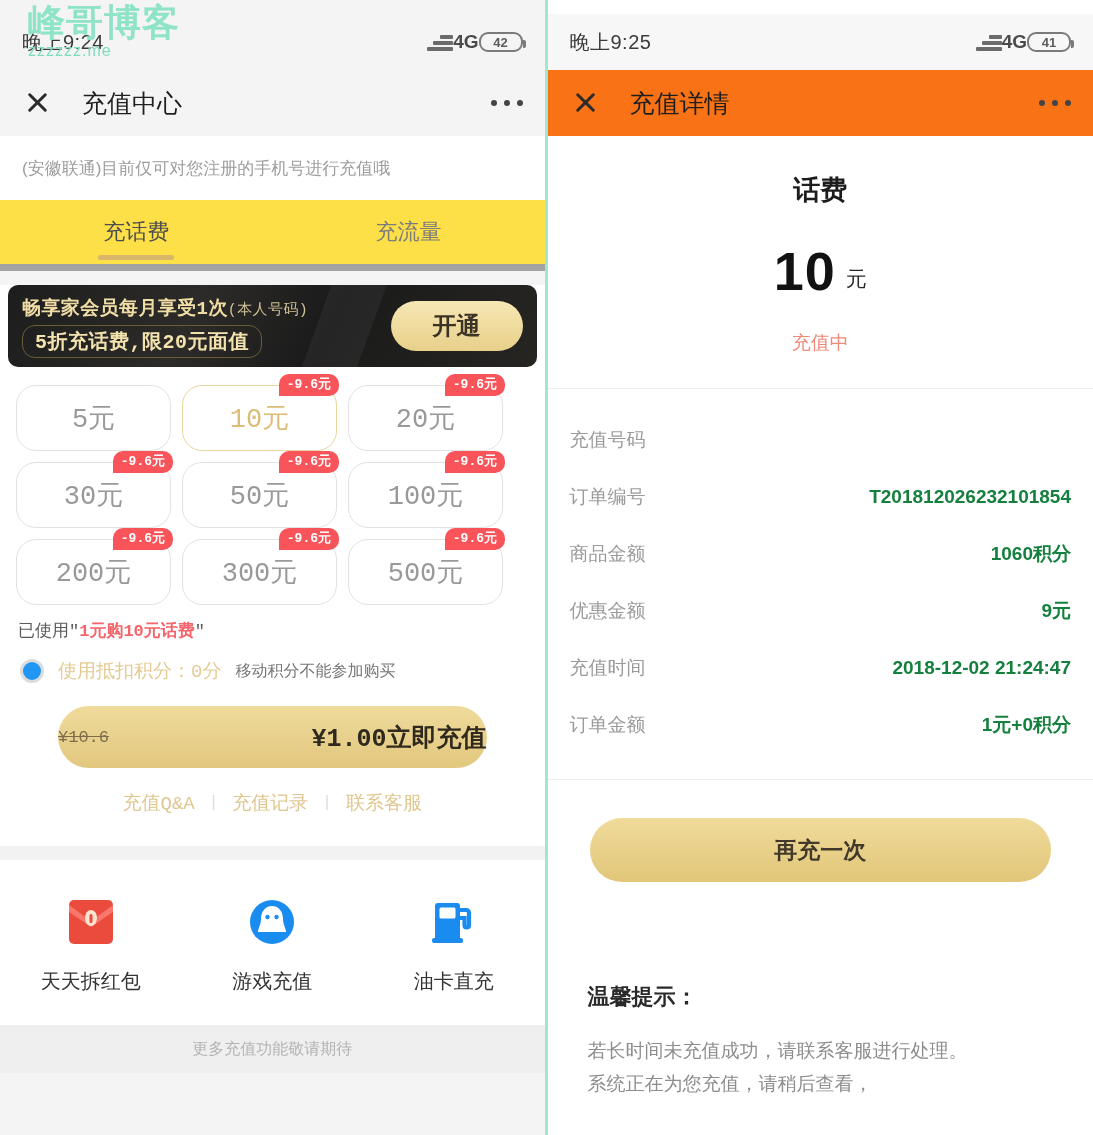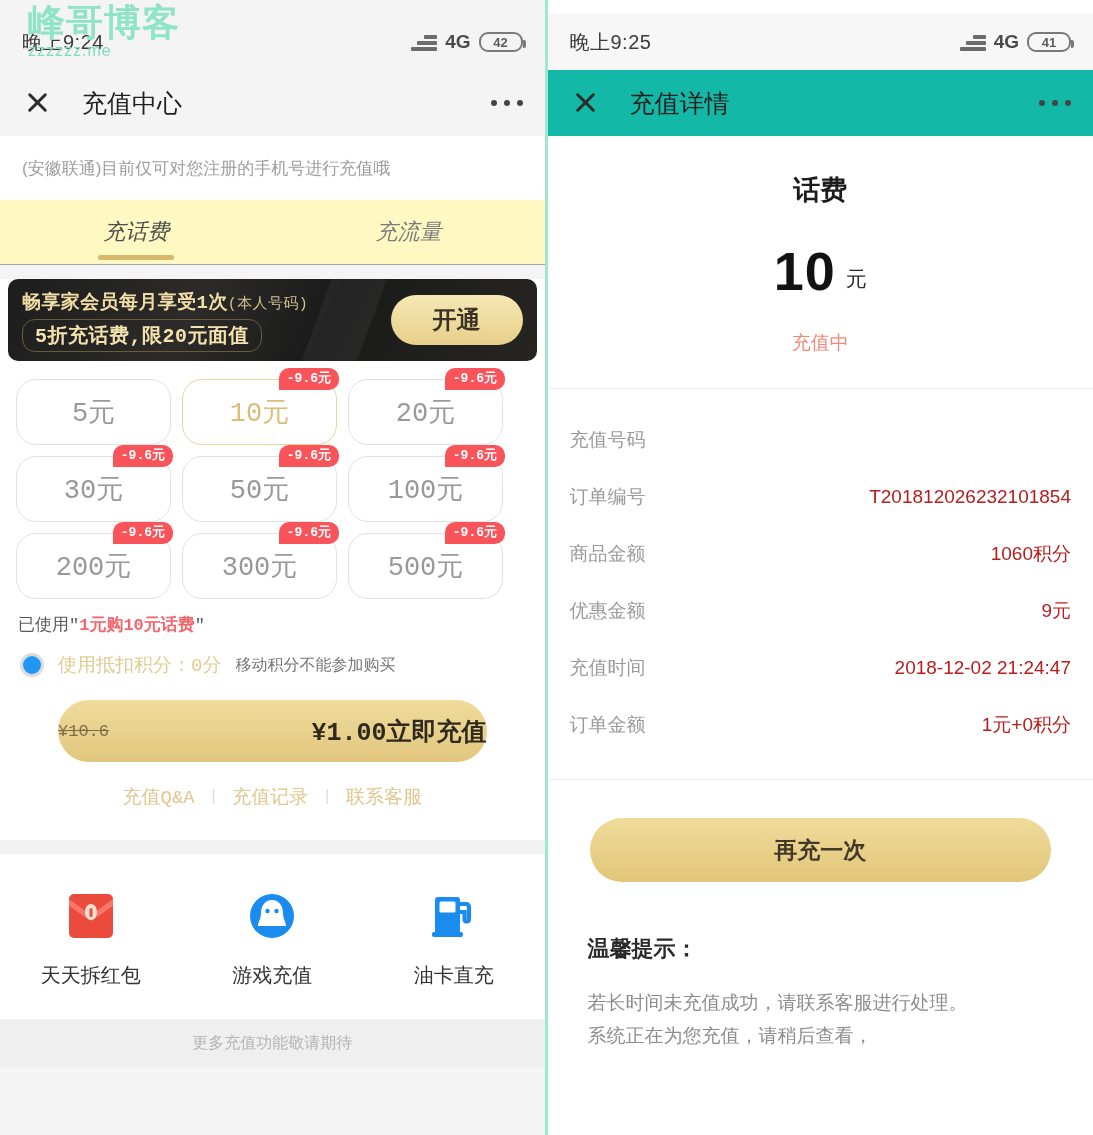--- a/index.html
+++ b/index.html
@@ -12,45 +12,45 @@
   }
   .wrap{display:flex;width:1093px;height:1135px;position:relative;}
   .panel{position:relative;height:1135px;overflow:hidden;}
   .panel-left{width:546px;background:#f4f4f4;}
   .panel-right{width:547px;background:#ffffff;border-left:3px solid #9fe8cf;}
 
   
   .statusbar{height:56px;display:flex;align-items:center;justify-content:space-between;padding:0 22px;background:#f4f4f4;box-sizing:border-box;margin-top:14px;}
   .panel-right .statusbar{background:#f7f7f7;}
   .status-time{font-size:20px;color:#3b3b3b;letter-spacing:.5px;}
-  .status-right{display:flex;align-items:center;gap:8px;}
+  .status-right{display:flex;align-items:center;gap:0;}
   .sig{display:inline-block;width:26px;height:17px;position:relative;}
   .sig i{position:absolute;right:0;background:#6b6b6b;display:block;border-radius:1px;}
   .sig i:nth-child(1){bottom:0;height:4px;width:26px;}
   .sig i:nth-child(2){bottom:6px;height:4px;width:20px;}
   .sig i:nth-child(3){bottom:12px;height:4px;width:13px;}
   .net{font-size:19px;color:#4a4a4a;font-weight:600;}
   .batt{border:2px solid #7a7a7a;border-radius:9px;height:20px;min-width:44px;display:flex;align-items:center;justify-content:center;padding:0 5px;position:relative;box-sizing:border-box;}
   .batt:after{content:"";position:absolute;right:-5px;top:6px;width:3px;height:8px;background:#7a7a7a;border-radius:0 2px 2px 0;}
   .batt span{font-size:13px;color:#5c5c5c;font-weight:700;line-height:1;}
 
   
   .navbar{height:66px;display:flex;align-items:center;padding:0 22px;background:#f4f4f4;box-sizing:border-box;}
-  .panel-right .navbar{background:#14b8a6;}
+  .panel-right .navbar{background:#f97316;}
   .close-x{width:30px;height:30px;position:relative;flex:none;cursor:pointer;}
   .close-x:before,.close-x:after{content:"";position:absolute;left:3px;top:13px;width:25px;height:3px;background:#2b2b2b;border-radius:2px;}
   .close-x:before{transform:rotate(45deg);}
   .close-x:after{transform:rotate(-45deg);}
   .nav-title{font-size:25px;color:#1f1f1f;margin-left:30px;font-weight:500;}
   .nav-dots{margin-left:auto;display:flex;gap:7px;cursor:pointer;}
   .nav-dots i{width:6px;height:6px;border-radius:50%;background:#444;display:block;}
 
   
   .notice{background:#ffffff;height:64px;display:flex;align-items:center;padding-left:22px;font-size:17px;color:#9d9d9d;box-sizing:border-box;}
-  .tabs{background:#fef9c3;height:64px;display:flex;border-bottom:1px solid #a3a3a3;font-style:italic;}
+  .tabs{background:#fde047;height:64px;display:flex;border-bottom:7px solid #a3a3a3;}
   .tab{flex:1;display:flex;align-items:center;justify-content:center;font-size:22px;color:#7c7c7c;position:relative;cursor:pointer;}
   .tab.active{color:#4d4d4d;}
   .tab.active:after{content:"";position:absolute;bottom:4px;left:50%;transform:translateX(-50%);width:76px;height:5px;border-radius:3px;background:#d8b76a;}
 
   .card{background:#fff;padding:0 0 6px 0;font-family:Liberation Mono, monospace;}
   .banner{margin:14px 8px 0 8px;height:82px;border-radius:10px;
     background:linear-gradient(115deg,#1d1d1d 0%,#2c2b29 35%,#1a1a1a 60%,#262522 100%);
     display:flex;align-items:center;padding:0 14px;box-sizing:border-box;position:relative;overflow:hidden;}
   .banner:before{content:"";position:absolute;left:58%;top:-30px;width:52px;height:160px;background:rgba(255,255,255,.05);transform:rotate(20deg);}
   .banner-txt{flex:1;}
@@ -95,28 +95,28 @@
   .r-hero{background:#fff;padding:36px 0 32px 0;text-align:center;border-bottom:1px solid #efefef;}
   .r-prodname{font-size:27px;font-weight:700;color:#1c1c1c;}
   .r-amount{margin-top:32px;font-size:0;}
   .r-amount .num{font-size:54px;font-weight:800;color:#121212;letter-spacing:1px;}
   .r-amount .unit{font-size:21px;color:#2b2b2b;margin-left:10px;position:relative;top:-4px;}
   .r-status{margin-top:28px;font-size:19px;color:#f08a78;}
 
   .r-rows{background:#fff;padding:22px 22px 26px 22px;border-bottom:1px solid #efefef;}
   .r-row{display:flex;align-items:center;justify-content:space-between;height:57px;}
   .r-key{font-size:19px;color:#9a9a9a;}
-  .r-val{font-size:19px;color:#b91c1c;text-align:right;}
+  .r-val{font-size:19px;color:#15803d;text-align:right;font-weight:bold;}
 
   .r-btn{margin:38px 42px 0 42px;height:64px;border-radius:34px;
     background:linear-gradient(180deg,#f0db9b 0%,#e1c679 100%);
     display:flex;align-items:center;justify-content:center;font-size:23px;font-weight:700;color:#42392a;cursor:pointer;}
 
   .r-tips{padding:52px 40px 0 40px;}
-  .r-tips-title{font-size:22px;font-weight:800;color:#2a2a2a;}
+  .r-tips-title{font-size:22px;font-weight:800;color:#2a2a2a;margin-top:48px;}
   .r-tips-body{margin-top:22px;font-size:19px;color:#8d8d8d;line-height:1.75;}
 
   
   .watermark{position:absolute;left:28px;top:4px;z-index:50;pointer-events:none;}
   .wm1{font-size:37px;font-weight:800;color:#8fe3c6;letter-spacing:1px;line-height:1;}
   .wm2{font-size:16px;color:#7fddbe;letter-spacing:1px;margin-top:2px;line-height:1;}
 </style>
 </head>
 <body>
 

